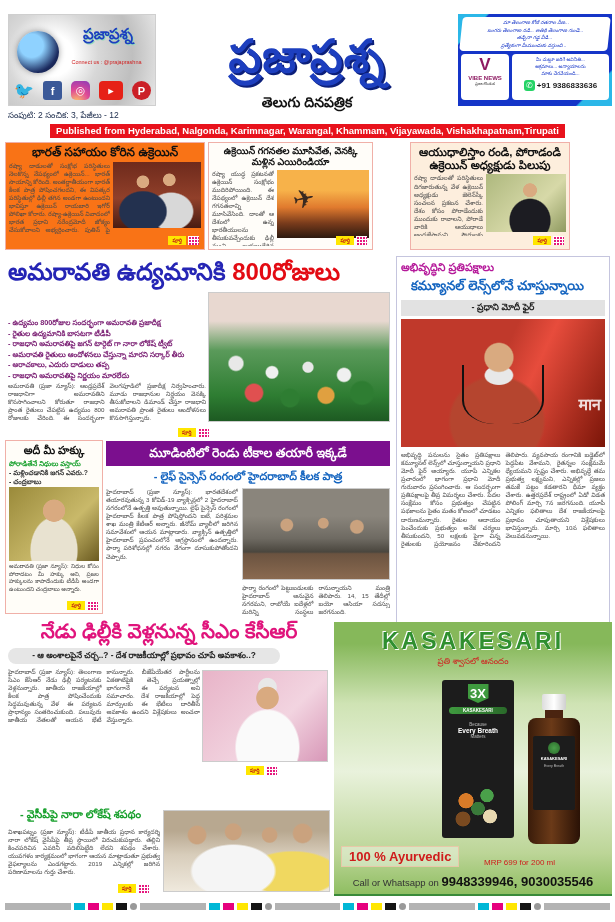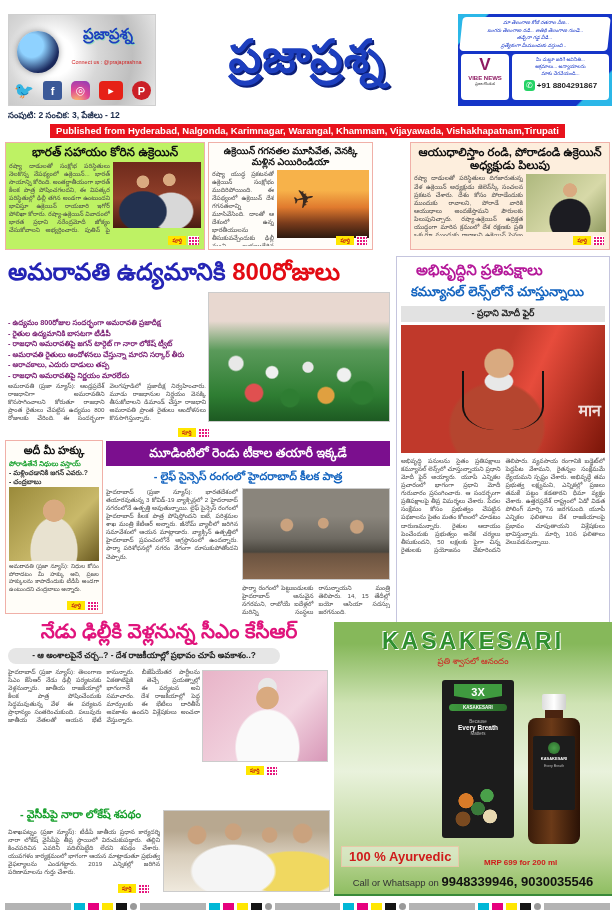--- a/index.html
+++ b/index.html
@@ -39,21 +39,21 @@
   .vibe-v { color:#8e1a62; font-size:17px; font-weight:900; line-height:20px; }
   .vibe-brand { color:#8e1a62; font-size:6px; font-weight:bold; }
   .vibe-brand-sub { color:#444; font-size:4px; }
   .vibe-right { background:#fff; border-radius:4px; flex:1; padding:2px 3px; text-align:center; }
   .vibe-right .note { color:#1535c8; font-size:4.8px; line-height:1.5; white-space:nowrap; overflow:hidden; }
   .vibe-wa-row { display:flex; align-items:center; justify-content:center; gap:2px; margin-top:2px; }
   .wa-icon { width:11px; height:11px; border-radius:3px; background:#25d366; color:#fff; font-size:8px;
     display:flex; align-items:center; justify-content:center; }
   .vibe-phone { color:#222; font-size:8px; font-weight:bold; }
 
-  .issue-line { position:absolute; left:8px; top:110px; font-size:8.5px; font-weight:bold; color:#1a2a4a; }
+  .issue-line { position:absolute; left:8px; top:110px; font-size:8.5px; font-weight:normal; color:#1a2a4a; }
   .date-line { position:absolute; left:320px; top:110px; width:292px; text-align:right; font-size:8.5px; font-weight:bold; color:#111; }
   .published-bar { position:absolute; left:50px; top:124px; width:515px; height:14px; background:#e8121c;
     color:#fff; font-size:9.5px; font-weight:bold; text-align:center; line-height:14px; }
 
   
   .bodytext { font-size:6.2px; line-height:1.3; color:#4a4a4a; text-align:justify; overflow:hidden; }
   .twocol { column-count:2; column-gap:5px; }
   .badge-pair { position:absolute; display:flex; gap:2px; }
   .badge-yellow { background:#ffe600; color:#c01818; font-size:5px; font-weight:bold; padding:1px 4px; line-height:7px; }
   .badge-pink { width:11px; height:9px; background:#e6187e;
@@ -133,21 +133,21 @@
     color:#2525b5; white-space:nowrap; overflow:hidden; }
   .ama-headline .days { color:#e30b13; }
   .ama-sub { position:absolute; left:8px; top:294px; font-size:16px; font-weight:bold; color:#111; }
   .ama-bullets { position:absolute; left:8px; top:318px; width:198px; font-size:7.3px; font-weight:bold;
     color:#7c2175; line-height:1.45; }
   .ama-body { position:absolute; left:8px; top:382px; width:198px; height:52px; }
   .ama-photo { position:absolute; left:208px; top:292px; border:1px solid #ccc; }
 
   
   .modi-box { position:absolute; left:396px; top:256px; width:214px; height:394px; border:1px solid #c5c5de; padding:4px; overflow:hidden; }
-  .modi-h1 { font-size:15px; font-weight:bold; color:#b5199a;margin-left:15px; }
+  .modi-h1 { font-size:11px; font-weight:bold; color:#b5199a; }
   .modi-h2 { font-size:13px; font-weight:bold; color:#1565c0; margin:2px 0 0 10px; }
   .modi-byline { background:#e2e2e2; text-align:center; font-size:9px; font-weight:bold; color:#222; padding:2px 0; margin:4px 0 3px; }
   .modi-body { height:206px; margin-top:4px; }
 
   
   .naidu-box { position:absolute; left:5px; top:440px; width:98px; height:174px; border:1px solid #f0b0a8;
     padding:3px; background:#fffdf8; overflow:hidden; }
   .naidu-h { font-size:11px; font-weight:bold; color:#111; text-align:center; }
   .naidu-green { font-size:6.8px; font-weight:bold; color:#17a02c; margin-top:1px; }
   .naidu-line { font-size:6.8px; font-weight:bold; color:#333; }
@@ -179,21 +179,21 @@
   
   .kk-ad { position:absolute; left:334px; top:622px; width:278px; height:274px;
     background:linear-gradient(180deg,#86b85a 0 8%, #cfe3b4 30%, #e9f2dc 55%, #bcd597 85%, #8fbe62);
     border-bottom:2px solid #3a8a3a; overflow:hidden; }
   .kk-brand { position:absolute; left:0; top:6px; width:100%; text-align:center; font-size:23px; font-weight:900;
     color:#2f8f2f; letter-spacing:3px; text-shadow:1px 1px 0 #fff, -1px -1px 0 #fff; }
   .kk-tagline { position:absolute; left:0; top:34px; width:100%; text-align:center; font-size:8.5px; font-weight:normal; color:#d02020; }
   .kk-desc { position:absolute; left:7px; top:76px; width:95px; font-size:8px; font-weight:bold; color:#b5441a;
     line-height:1.6; text-align:center; }
   .kk-box { position:absolute; left:108px; top:58px; width:72px; height:158px; background:#1c1c1c; border-radius:3px; text-align:center; }
-  .kk-3x { margin:4px auto 2px; width:48px; background:#3f9a3f; color:#fff; font-size:11px; font-weight:bold;
+  .kk-3x { margin:4px auto 2px; width:21px; background:#3f9a3f; color:#fff; font-size:13px; font-weight:bold;
     padding:2px 0; clip-path:polygon(0 0,100% 0,100% 75%,50% 100%,0 75%); }
   .kk-boxbrand { margin:4px auto 0; width:58px; background:linear-gradient(90deg,#3f9a3f,#2a6a2a); color:#fff;
     font-size:4.5px; font-weight:bold; border-radius:6px; padding:1px 0; }
   .kk-boxline1 { color:#bbb; font-size:4.5px; margin-top:8px; }
   .kk-boxline2 { color:#fff; font-size:6.5px; font-weight:bold; }
   .kk-boxline3 { color:#bbb; font-size:4.5px; }
   .kk-flowers { position:absolute; left:6px; bottom:6px; width:60px; height:52px;
     background:
       radial-gradient(circle at 30% 40%, #d97b28 0 14%, transparent 15%),
       radial-gradient(circle at 65% 30%, #4aa04a 0 12%, transparent 13%),
@@ -203,21 +203,21 @@
   .kk-bottle { position:absolute; left:192px; top:72px; width:56px; height:152px; }
   .kk-cap { margin:0 auto; width:24px; height:16px; background:linear-gradient(90deg,#ddd,#fff 50%,#cfcfcf); border-radius:2px; }
   .kk-neck { margin:0 auto; width:18px; height:8px; background:#4a2410; }
   .kk-body { margin:0 auto; width:52px; height:126px; background:linear-gradient(90deg,#3a1c0a,#6b3a18 45%,#2a1206); border-radius:8px; position:relative; }
   .kk-label { position:absolute; left:5px; top:18px; width:42px; height:74px; background:#1c1c1c; border-radius:2px; text-align:center; }
   .kk-label .dot { margin:6px auto 2px; width:12px; height:12px; border-radius:50%; background:radial-gradient(circle,#4aa04a,#2a6a2a); }
   .kk-label .t1 { color:#fff; font-size:4px; font-weight:bold; }
   .kk-label .t2 { color:#bbb; font-size:3.5px; margin-top:3px; }
   .kk-ayur { position:absolute; left:7px; top:224px; background:rgba(255,255,255,.4); border:1px solid #e8c8a8;
     color:#cf1b1b; font-size:13px; font-weight:bold; padding:2px 7px; }
-  .kk-mrp { position:absolute; left:150px; top:236px; font-size:8px; font-weight:bold; color:#cf1b1b; }
+  .kk-mrp { position:absolute; left:150px; top:236px; font-size:8px; font-weight:normal; color:#cf1b1b; }
   .kk-contact { position:absolute; left:0; top:252px; width:100%; text-align:center; color:#333; font-size:9.5px; }
   .kk-contact b { color:#111; font-size:13px; }
 
   
   .regbar { position:absolute; left:5px; top:903px; width:605px; height:7px; display:flex; align-items:center; gap:3px; }
   .regbar .g { background:#b3b3b3; height:7px; flex:1; }
   .regbar .c { background:#00b7d6; width:11px; height:7px; }
   .regbar .m { background:#e6007e; width:11px; height:7px; }
   .regbar .y { background:#ffe600; width:11px; height:7px; }
   .regbar .k { background:#151515; width:11px; height:7px; }
@@ -235,50 +235,51 @@
     <div class="social-row">
       <span class="sicon tw">🐦</span>
       <span class="sicon fb">f</span>
       <span class="sicon ig">◎</span>
       <span class="sicon yt">►</span>
       <span class="sicon pi">P</span>
     </div>
   </div>
 
   <div class="masthead-title">ప్రజాప్రశ్న</div>
+  <div class="masthead-subtitle">తెలుగు దినపత్రిక</div>
 
   <div class="vibe-ad">
     <div class="vibe-top">
       <div>మా తెలంగాణ కోటి రతనాల వీణ...</div>
       <div>బంగరు తెలంగాణ నడి... అతిథి తెలంగాణ గుండె...</div>
       <div>తడ్చినా గడ్డ వీడి...</div>
       <div>ప్రత్యేకంగా మీముందుకు వస్తుంది...</div>
     </div>
     <div class="vibe-bottom">
       <div class="vibe-logo">
         <div class="vibe-v">V</div>
         <div class="vibe-brand">VIBE NEWS</div>
         <div class="vibe-brand-sub">ప్రజలగొంతుక</div>
       </div>
       <div class="vibe-right">
         <div class="note">మీ చుట్టూ జరిగే అవినీతి...</div>
         <div class="note">అక్రమాలు... అన్యాయాలను</div>
         <div class="note">మాకు చేరవేయండి...</div>
         <div class="vibe-wa-row">
           <span class="wa-icon">✆</span>
-          <span class="vibe-phone">+91 8804291867</span>
+          <span class="vibe-phone">+91 9386833636</span>
         </div>
       </div>
     </div>
   </div>
 
   <div class="issue-line">సంపుటి: 2  సంచిక: 3,  పేజీలు - 12</div>
   <div class="published-bar">Published from Hyderabad, Nalgonda, Karimnagar, Warangal, Khammam, Vijayawada, Vishakhapatnam,Tirupati</div>
 
-  <div class="news-box" style="left:5px; top:142px; width:200px; height:108px; background:#bef264;">
+  <div class="news-box" style="left:5px; top:142px; width:200px; height:108px; background:#f97316;">
     <h3>భారత్ సహాయం కోరిన ఉక్రెయిన్</h3>
     <div class="box-flex">
       <div class="bodytext" style="height:72px;">రష్యా దాడులతో సంక్షోభ పరిస్థితులు నెలకొన్న నేపథ్యంలో ఉక్రెయిన్... భారత్ సాయాన్ని కోరింది. అంతర్జాతీయంగా భారత్ కీలక పాత్ర పోషించగలదని, ఈ విపత్కర పరిస్థితుల్లో ఢిల్లీ తగిన అండగా ఉంటుందని భావిస్తూ ఉక్రెయిన్ రాయబారి ఇగోర్ పోలిఖా కోరారు. రష్యా-ఉక్రెయిన్ వివాదంలో భారత ప్రధాని నరేంద్రమోదీ జోక్యం చేసుకోవాలని అభ్యర్థించారు. పుతిన్ పై ఒత్తిడి తేగల ప్రపంచ నేతల్లో మోదీ ఒకరని అన్నారు.</div>
       <div class="photo ph-putin-modi"></div>
     </div>
     <span class="badge-pair" style="right:5px; bottom:4px;">
       <span class="badge-yellow">పూర్తి</span>
       <span class="badge-pink"></span>
     </span>
   </div>
@@ -290,21 +291,21 @@
       <div class="photo ph-airplane">
         <span class="plane">✈</span>
       </div>
     </div>
     <span class="badge-pair" style="right:5px; bottom:4px;">
       <span class="badge-yellow">పూర్తి</span>
       <span class="badge-pink"></span>
     </span>
   </div>
 
-  <div class="news-box" style="left:410px; top:142px; width:200px; height:108px; background:#fdeedd;">
+  <div class="news-box" style="left:410px; top:142px; width:160px; height:108px; background:#fdeedd;">
     <h3 style="font-size:11.5px;">ఆయుధాలిస్తాం రండి, పోరాడండి ఉక్రెయిన్ అధ్యక్షుడు పిలుపు</h3>
     <div class="box-flex">
       <div class="bodytext" style="height:62px;">రష్యా దాడులతో పరిస్థితులు దిగజారుతున్న వేళ ఉక్రెయిన్ అధ్యక్షుడు జెలెన్‌స్కీ సంచలన ప్రకటన చేశారు. దేశం కోసం పోరాడేందుకు ముందుకు రావాలని, పోరాడే వారికి ఆయుధాలు అందజేస్తామని పౌరులకు పిలుపునిచ్చారు. రష్యా-ఉక్రెయిన్ ఉద్రిక్తత యుద్ధంగా మారిన క్రమంలో దేశ రక్షణకు ప్రతి ఒక్కరూ ముందుకు రావాలని ఉక్రెయిన్ సైన్యం కోరింది.</div>
       <div class="photo ph-zelensky"></div>
     </div>
     <span class="badge-pair" style="right:5px; bottom:4px;">
       <span class="badge-yellow">పూర్తి</span>
       <span class="badge-pink"></span>
     </span>
   </div>

